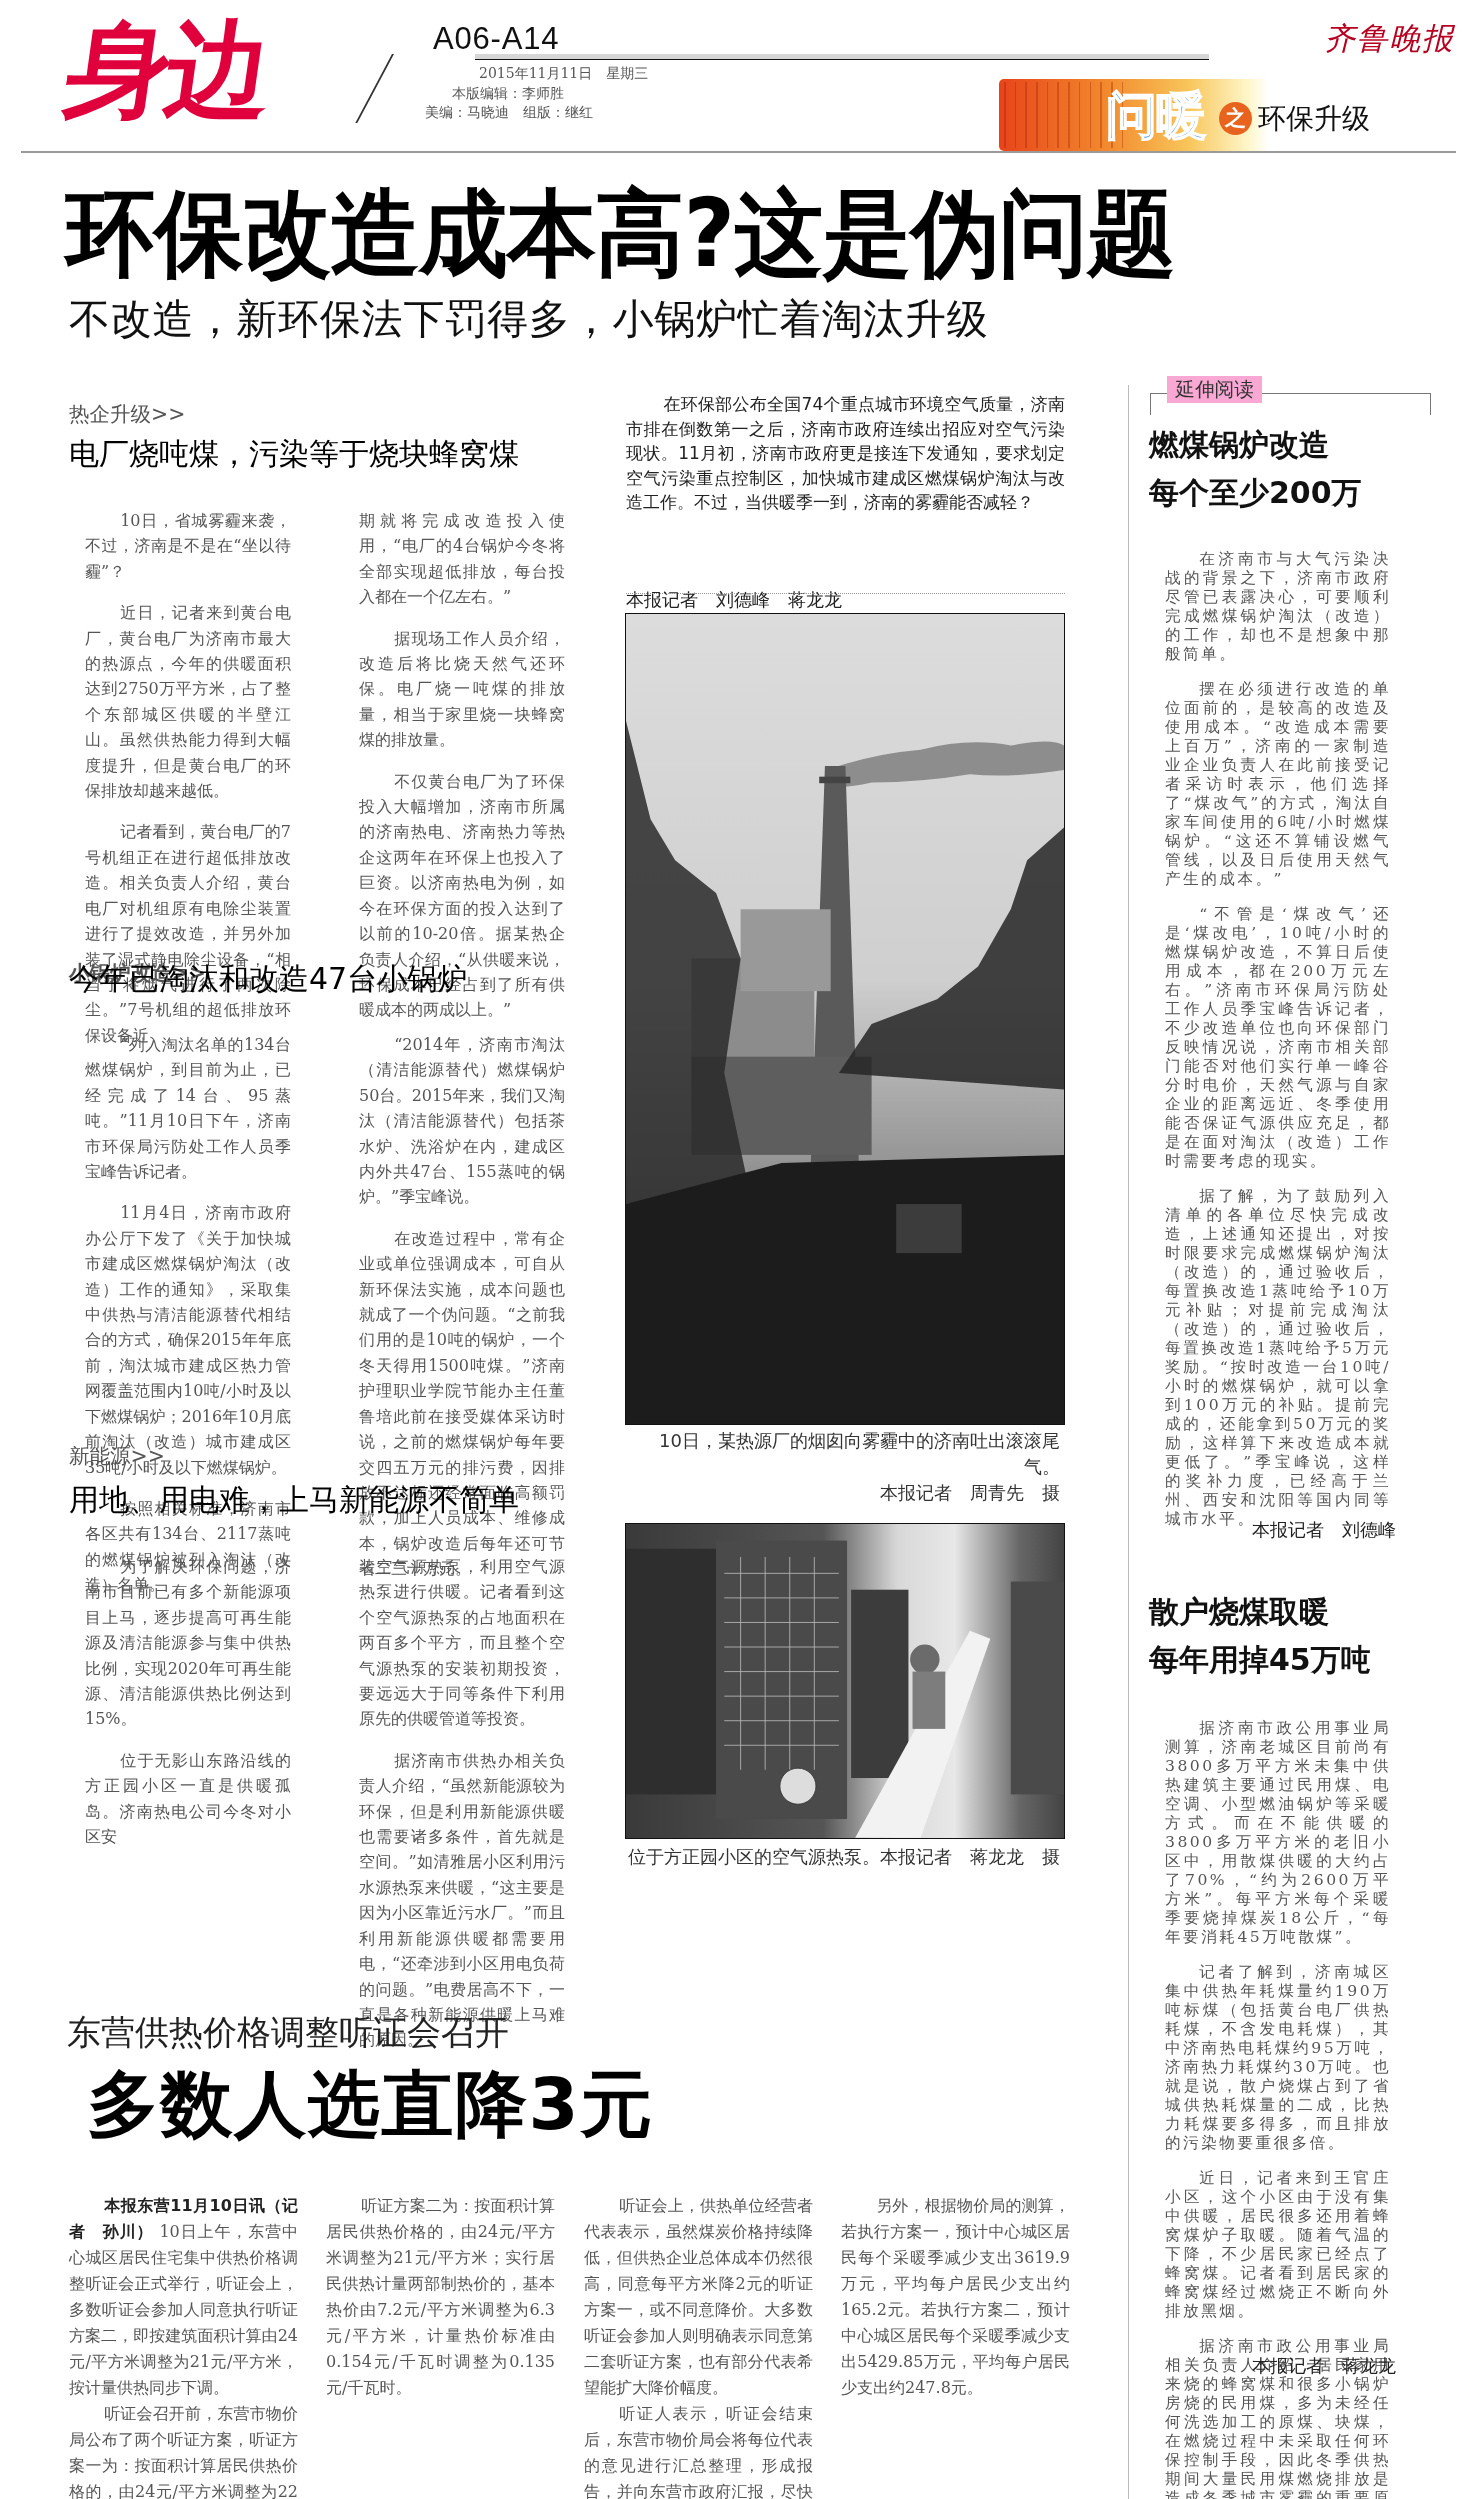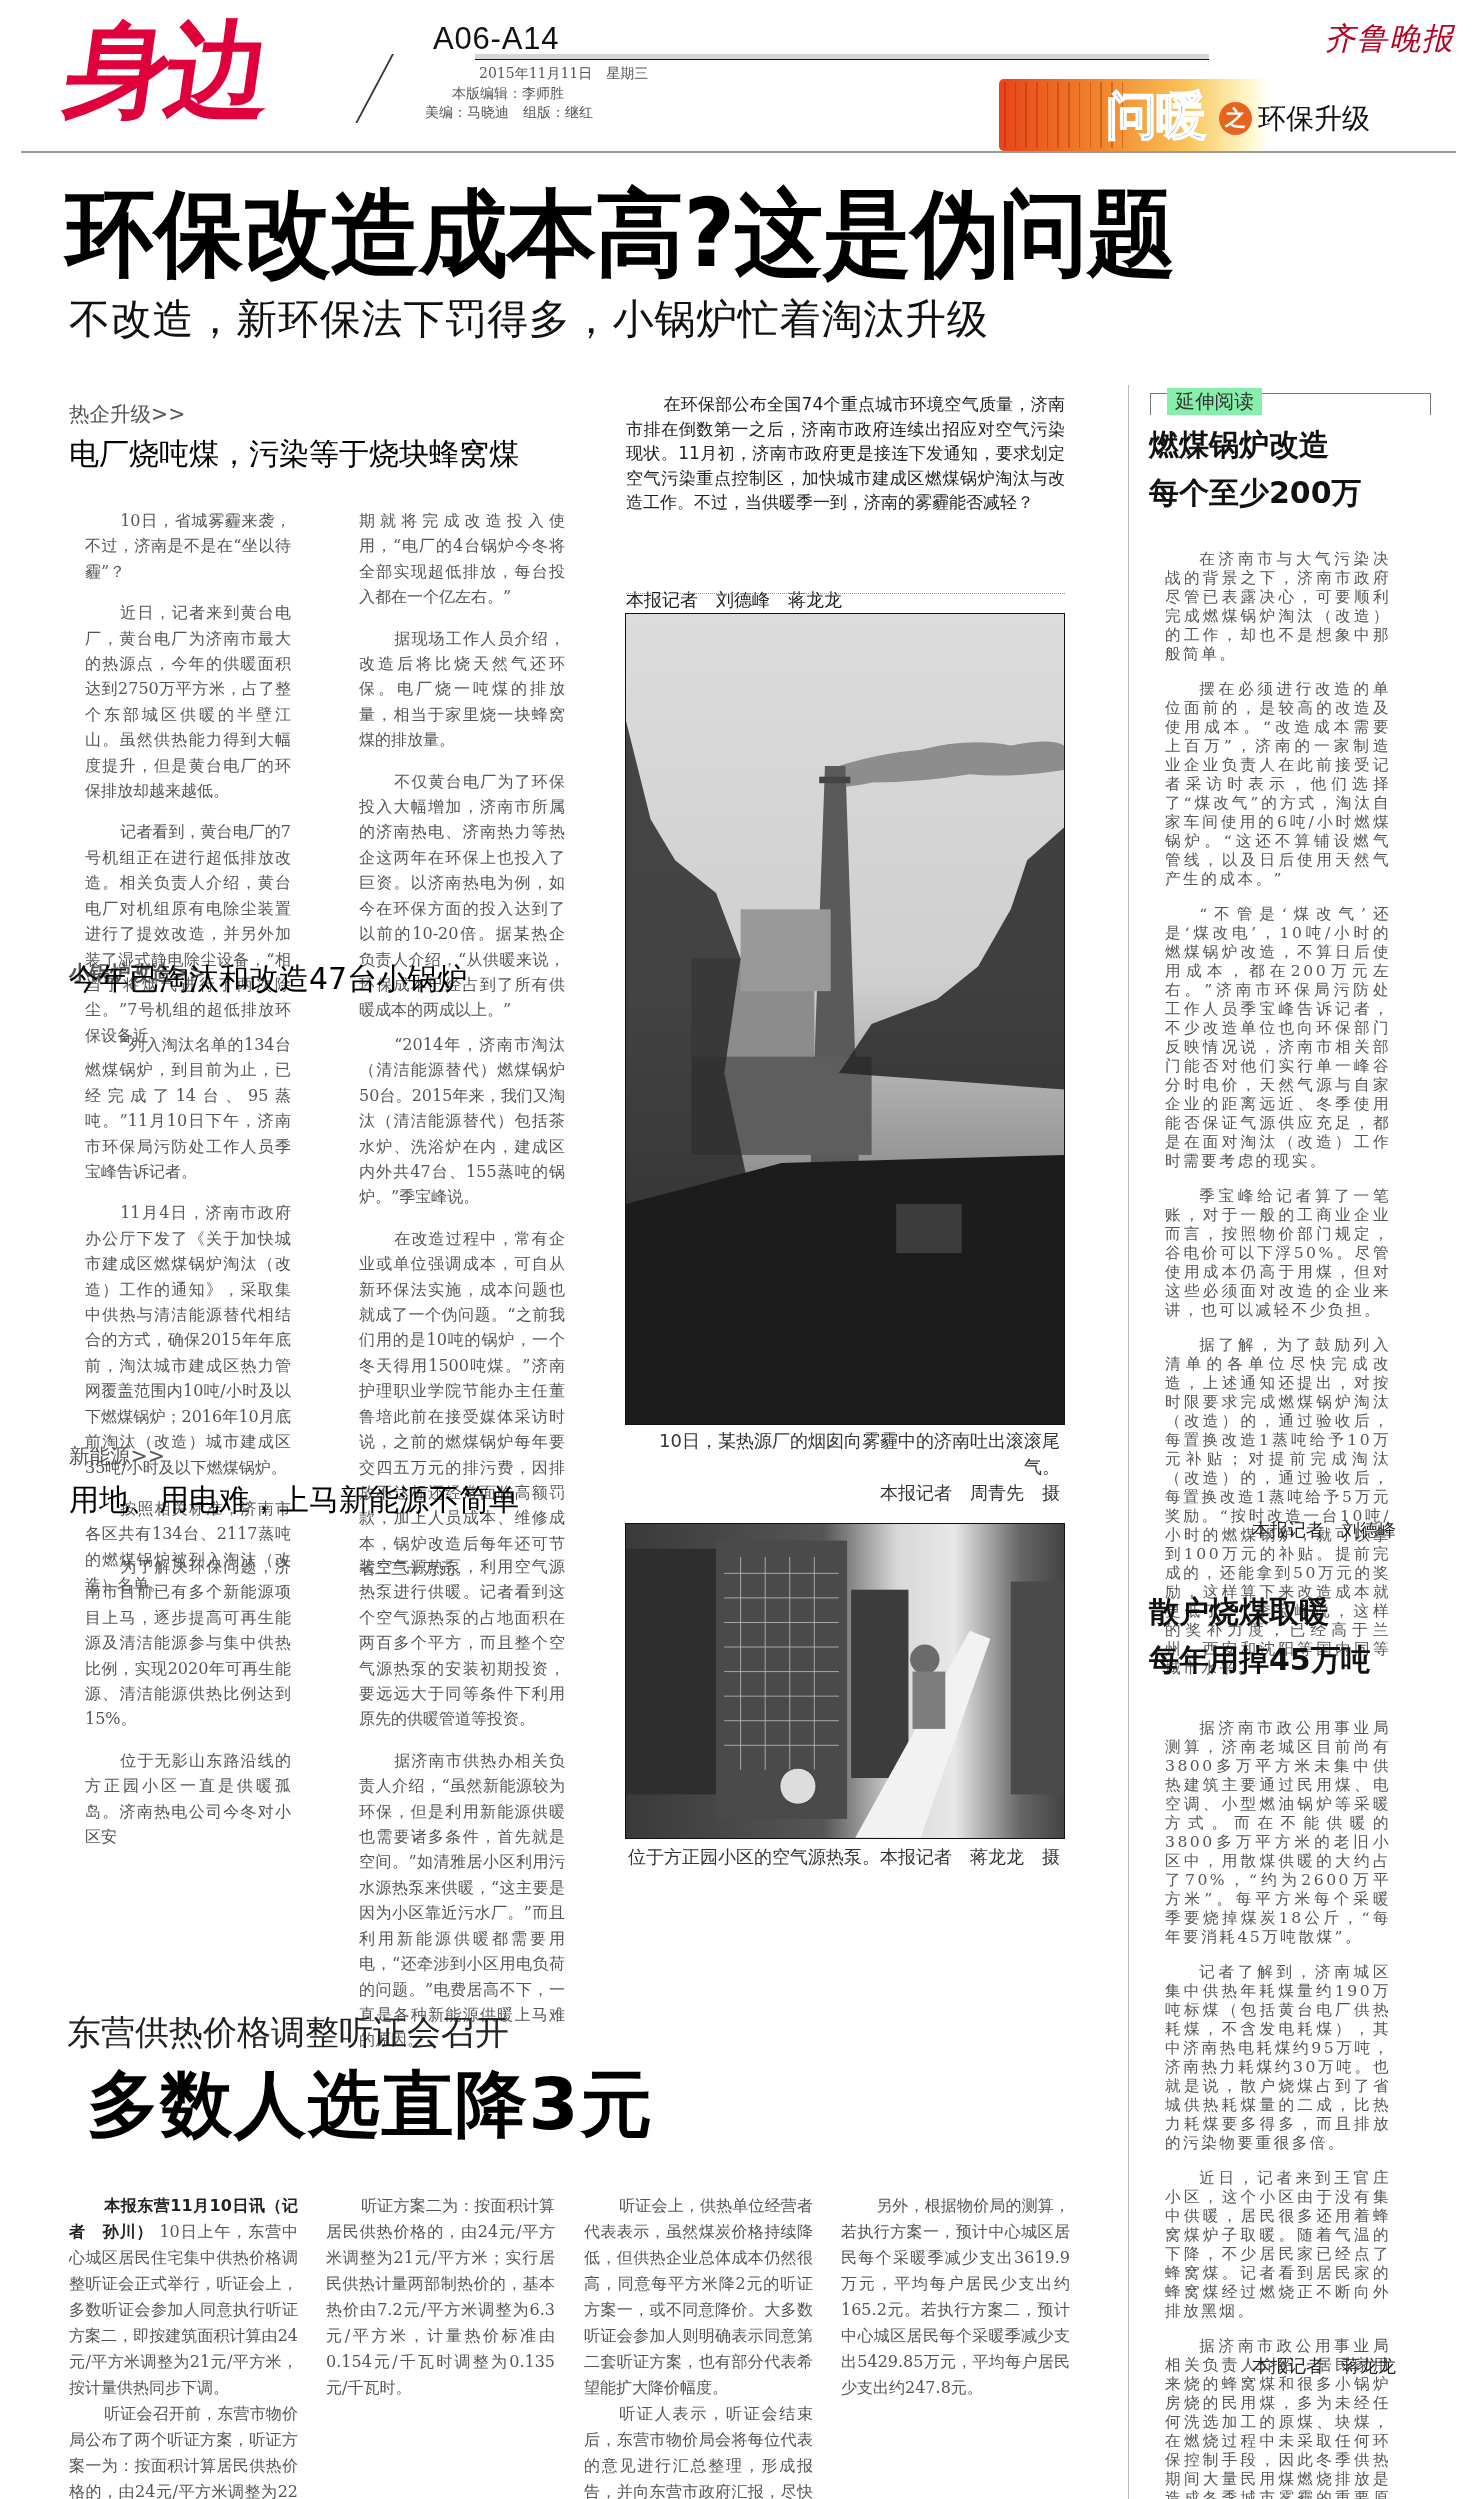--- a/index.html
+++ b/index.html
@@ -34,21 +34,21 @@
   .subhead { left:69px; top:292px; font-size:41px; color:#111; letter-spacing:0.8px; }
   
   .kicker { font-size:20.5px; color:#555; }
   .sec-title { font-size:30px; color:#000; }
   .body { font-family:"DejaVu Serif", serif; font-size:16px; line-height:25.4px; color:#555; text-align:justify; }
   .body p { margin:16px; text-indent:2.2em; }
   .col { position:absolute; }
   .dotrule { border-top:1.6px dotted #999; }
   
   .ext-box { left:1150px; top:393px; width:279px; height:21px; border-top:0.8px solid #777; border-left:0.8px solid #777; border-right:0.8px solid #777; }
-  .ext-label { left:1167px; top:388px; font-size:19.7px; color:#333; background:#86efac; padding:0 8.2px; }
+  .ext-label { left:1167px; top:376px; font-size:19.7px; color:#333; background:#f9a8d4; padding:0 8.2px; }
   .side-title { font-size:30px; font-weight:bold; color:#111; line-height:48px; }
   .byline { font-size:18px; color:#222; }
   .vline { width:0.8px; background:#bbb; }
   .photo { border:1.6px solid #111; overflow:hidden; }
   .caption { font-size:18px; color:#333; text-align:right; line-height:26px; }
   .b-kicker { left:67px; top:2010px; font-size:34px; color:#222; }
   .b-title { left:67px; top:2057px; font-size:72px; font-weight:bold; color:#000; letter-spacing:1.6px;margin-left:20px; }
   .b-body { font-family:"DejaVu Serif", serif; font-size:16px; line-height:26px; color:#555; text-align:justify; }
   .b-body p { margin:0; text-indent:2.2em; }
   .lead-strong { color:#222; font-weight:bold; font-family:"DejaVu Sans", sans-serif; }
@@ -161,21 +161,20 @@
 <div class="abs ext-label">延伸阅读</div>
 
 <div class="abs side-title" style="left:1149px;top:421px;">
   <div>燃煤锅炉改造</div>
   <div>每个至少200万</div>
 </div>
 <div class="col body" style="left:1149px;top:534px;width:258px;font-size:15.6px;line-height:19px;letter-spacing:2.5px;">
   <p>在济南市与大气污染决战的背景之下，济南市政府尽管已表露决心，可要顺利完成燃煤锅炉淘汰（改造）的工作，却也不是想象中那般简单。</p>
   <p>摆在必须进行改造的单位面前的，是较高的改造及使用成本。“改造成本需要上百万”，济南的一家制造业企业负责人在此前接受记者采访时表示，他们选择了“煤改气”的方式，淘汰自家车间使用的6吨/小时燃煤锅炉。“这还不算铺设燃气管线，以及日后使用天然气产生的成本。”</p>
   <p>“不管是‘煤改气’还是‘煤改电’，10吨/小时的燃煤锅炉改造，不算日后使用成本，都在200万元左右。”济南市环保局污防处工作人员季宝峰告诉记者，不少改造单位也向环保部门反映情况说，济南市相关部门能否对他们实行单一峰谷分时电价，天然气源与自家企业的距离远近、冬季使用能否保证气源供应充足，都是在面对淘汰（改造）工作时需要考虑的现实。</p>
-  <p>季宝峰给记者算了一笔账，对于一般的工商业企业而言，按照物价部门规定，谷电价可以下浮50%。尽管使用成本仍高于用煤，但对这些必须面对改造的企业来讲，也可以减轻不少负担。</p>
   <p>据了解，为了鼓励列入清单的各单位尽快完成改造，上述通知还提出，对按时限要求完成燃煤锅炉淘汰（改造）的，通过验收后，每置换改造1蒸吨给予10万元补贴；对提前完成淘汰（改造）的，通过验收后，每置换改造1蒸吨给予5万元奖励。“按时改造一台10吨/小时的燃煤锅炉，就可以拿到100万元的补贴。提前完成的，还能拿到50万元的奖励，这样算下来改造成本就更低了。”季宝峰说，这样的奖补力度，已经高于兰州、西安和沈阳等国内同等城市水平。</p>
 </div>
 <div class="abs byline" style="left:1252px;top:1518px;">本报记者　刘德峰</div>
 
 <div class="abs side-title" style="left:1149px;top:1588px;">
   <div>散户烧煤取暖</div>
   <div>每年用掉45万吨</div>
 </div>
 <div class="col body" style="left:1149px;top:1703px;width:258px;font-size:15.6px;line-height:19px;letter-spacing:2.5px;">
   <p>据济南市政公用事业局测算，济南老城区目前尚有3800多万平方米未集中供热建筑主要通过民用煤、电空调、小型燃油锅炉等采暖方式。而在不能供暖的3800多万平方米的老旧小区中，用散煤供暖的大约占了70%，“约为2600万平方米”。每平方米每个采暖季要烧掉煤炭18公斤，“每年要消耗45万吨散煤”。</p>

